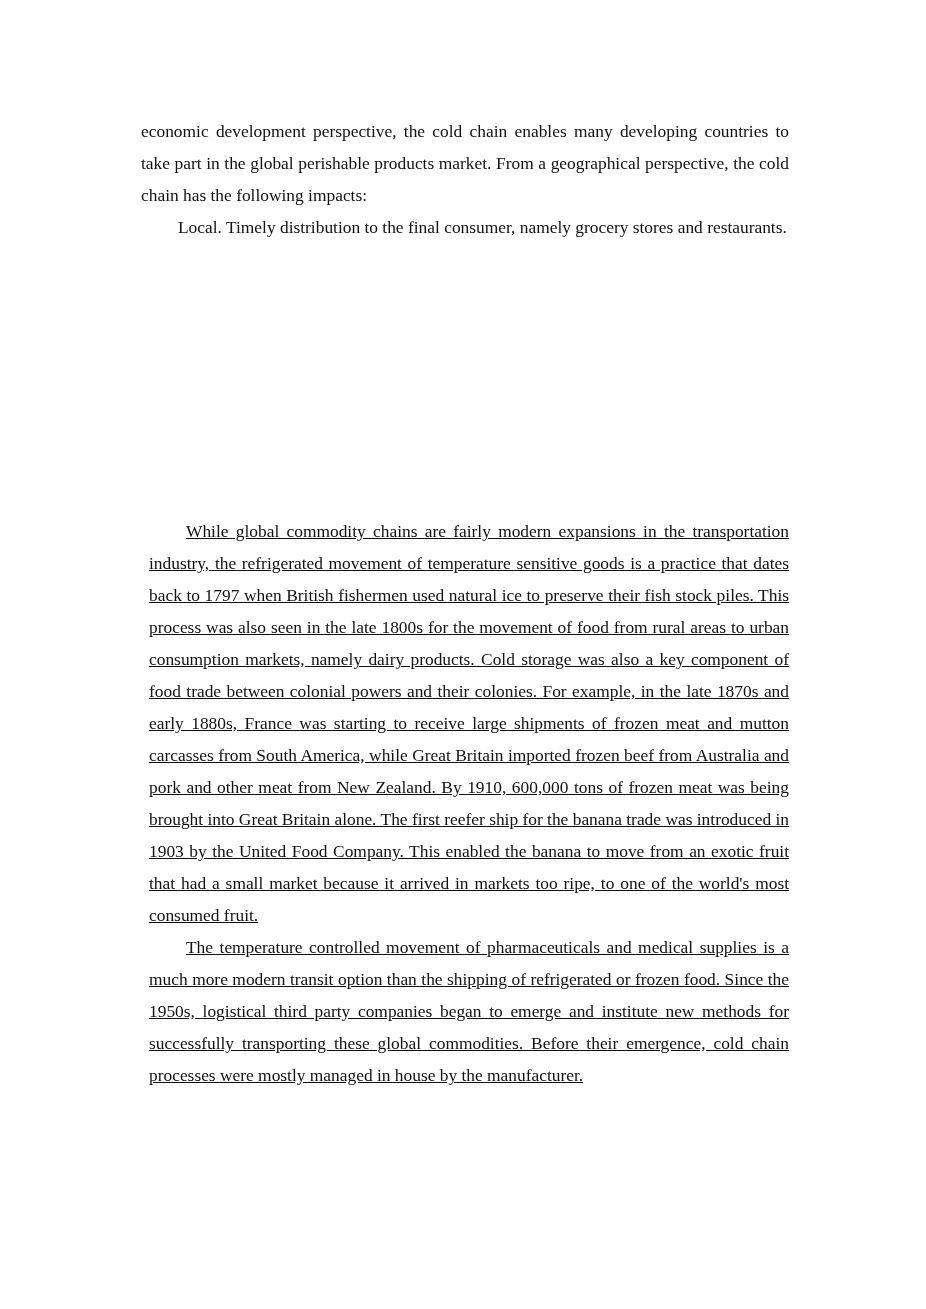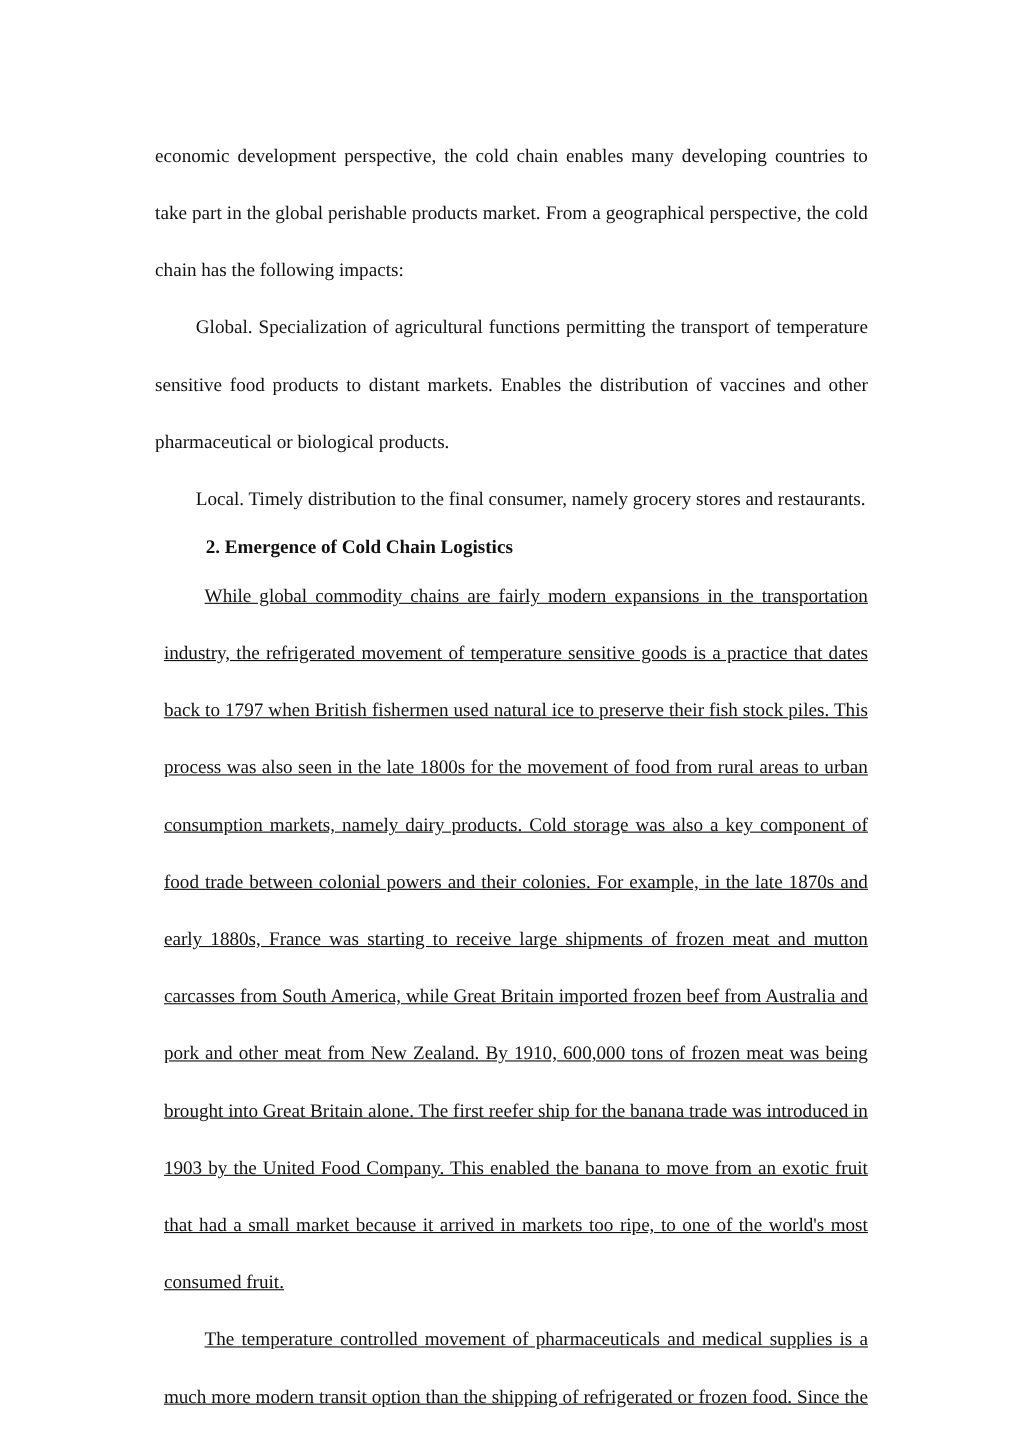--- a/index.html
+++ b/index.html
@@ -6,36 +6,34 @@
     body { width: 926px; height: 1309px; position: relative; overflow: hidden; }
     .page {
       position: absolute; left: 0; top: 0; width: 926px; height: 1309px;
       font-family: "Liberation Serif", serif; color: #111;
       font-size: 17.4px;
     }
     .block { position: absolute; }
     .block1 { left: 141px; top: 115px; width: 648px; }
     .block2 { left: 149px; top: 515px; width: 640px; }
     p {
-      margin: 0; line-height: 52px; text-align: justify;
+      margin: 0; line-height: 32px; text-align: justify;
     }
     p.indent { text-indent: 37px; }
     .heading {
       margin: 0; line-height: 36.35px; font-weight: bold;
       padding-left: 46px; font-size: 17.4px;
     }
     .block2 p.indent { text-indent: 37px; text-decoration: underline; }
   </style>
 </head>
 <body>
 
 <div class="page">
   <div class="block block1">
     <p>economic development perspective, the cold chain enables many developing countries to take part in the global perishable products market. From a geographical perspective, the cold chain has the following impacts:</p>
-    <p class="indent">Global. Specialization of agricultural functions permitting the transport of temperature sensitive food products to distant markets. Enables the distribution of vaccines and other pharmaceutical or biological products.</p>
     <p class="indent">Local. Timely distribution to the final consumer, namely grocery stores and restaurants.</p>
-    <h2 class="heading">2. Emergence of Cold Chain Logistics</h2>
   </div>
   <div class="block block2">
     <p class="indent">While global commodity chains are fairly modern expansions in the transportation industry, the refrigerated movement of temperature sensitive goods is a practice that dates back to 1797 when British fishermen used natural ice to preserve their fish stock piles. This process was also seen in the late 1800s for the movement of food from rural areas to urban consumption markets, namely dairy products. Cold storage was also a key component of food trade between colonial powers and their colonies. For example, in the late 1870s and early 1880s, France was starting to receive large shipments of frozen meat and mutton carcasses from South America, while Great Britain imported frozen beef from Australia and pork and other meat from New Zealand. By 1910, 600,000 tons of frozen meat was being brought into Great Britain alone. The first reefer ship for the banana trade was introduced in 1903 by the United Food Company. This enabled the banana to move from an exotic fruit that had a small market because it arrived in markets too ripe, to one of the world's most consumed fruit.</p>
     <p class="indent">The temperature controlled movement of pharmaceuticals and medical supplies is a much more modern transit option than the shipping of refrigerated or frozen food. Since the 1950s, logistical third party companies began to emerge and institute new methods for successfully transporting these global commodities. Before their emergence, cold chain processes were mostly managed in house by the manufacturer.</p>
   </div>
 </div>
 
 </body></html>

